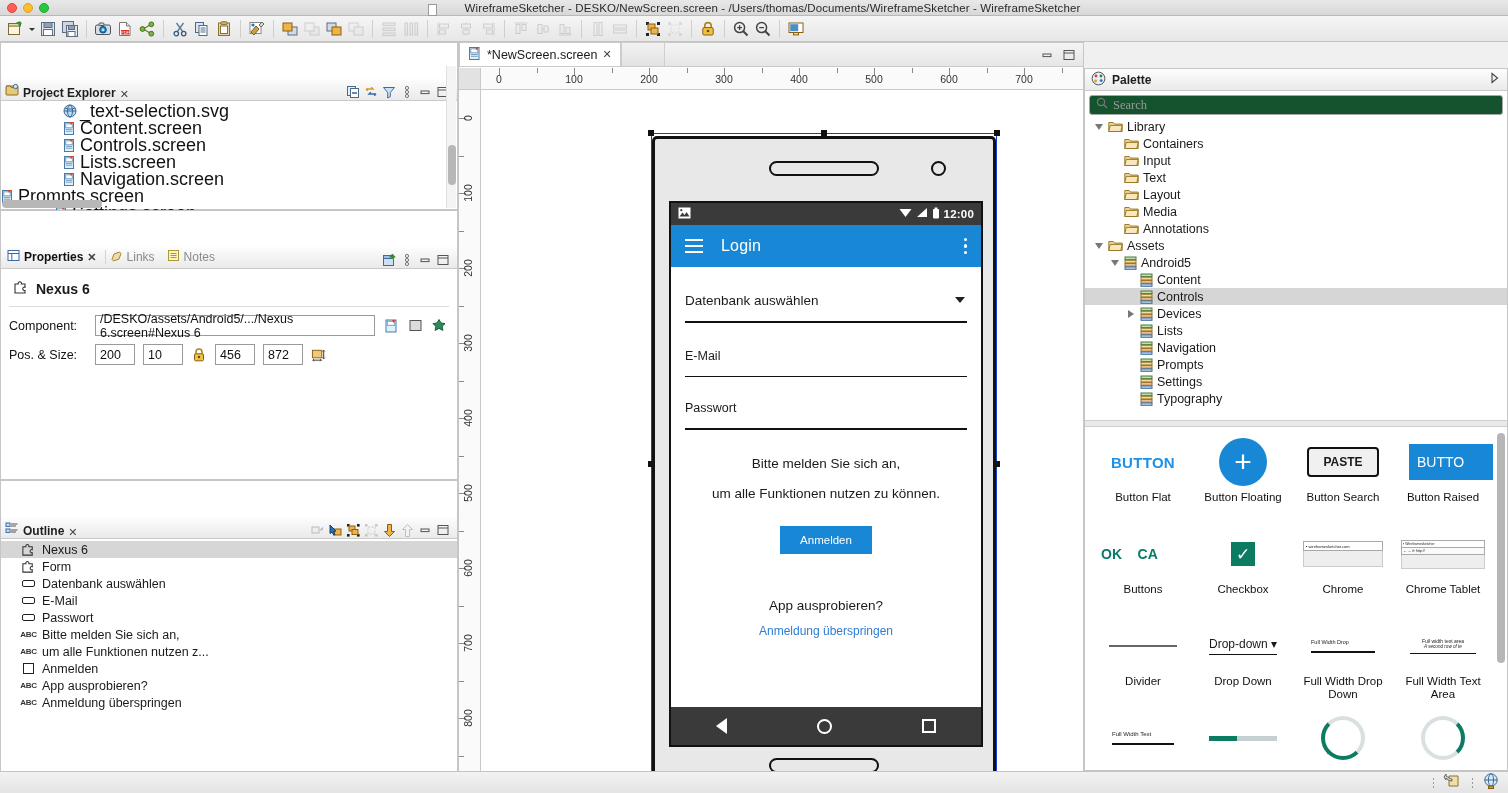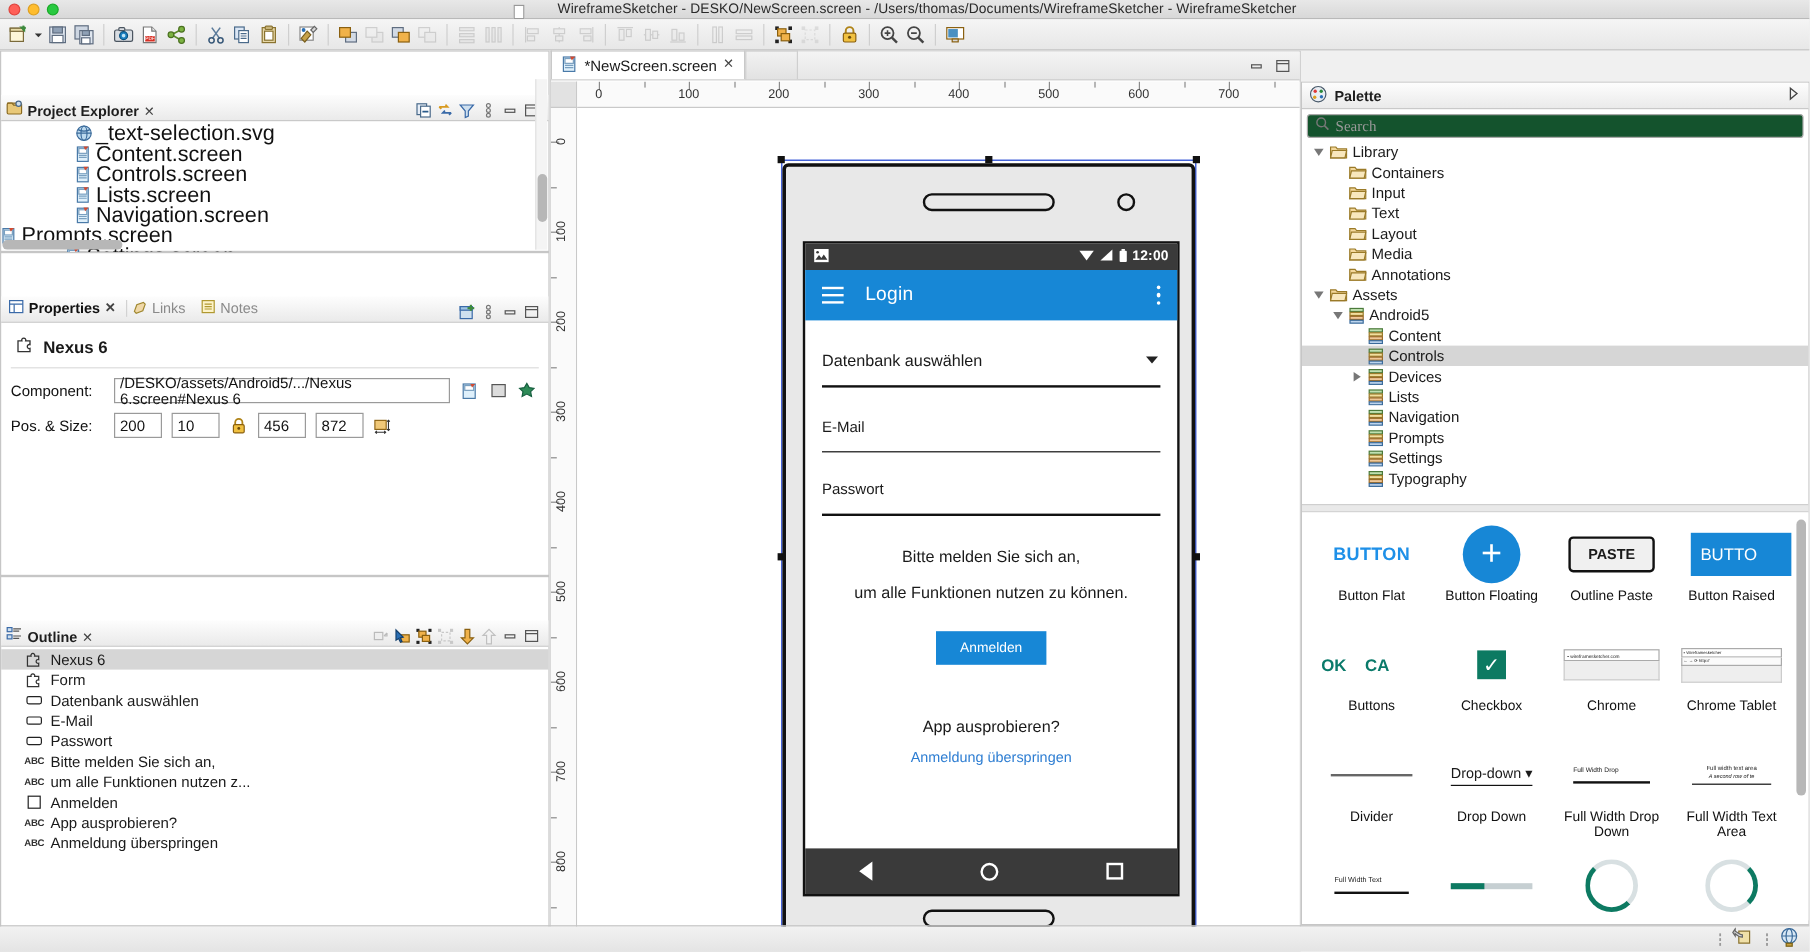--- a/index.html
+++ b/index.html
@@ -1297,21 +1297,21 @@
           <div class="pal-cell">
             <div class="pal-preview">
               <span style="width:48px;height:48px;border-radius:50%;background:#1787d6;color:#fff;display:flex;align-items:center;justify-content:center;font-size:30px;line-height:1">+</span>
             </div>
             <div class="pal-name">Button Floating</div>
           </div>
           <div class="pal-cell">
             <div class="pal-preview">
               <span style="display:inline-block;border:2px solid #111;border-radius:4px;background:#f0f0f0;padding:6px 14px;font-size:12px;font-weight:bold">PASTE</span>
             </div>
-            <div class="pal-name">Outline Paste</div>
+            <div class="pal-name">Button Search</div>
           </div>
           <div class="pal-cell">
             <div class="pal-preview">
               <span style="display:block;background:#1787d6;color:#fff;font-size:14px;padding:10px 0 10px 8px;width:110px;margin-left:16px;white-space:nowrap;overflow:hidden">BUTTO</span>
             </div>
             <div class="pal-name">Button Raised</div>
           </div>
           <div class="pal-cell">
             <div class="pal-preview">
               <span style="color:#0a7a6a;font-size:14px;font-weight:bold;white-space:nowrap;overflow:hidden;display:block;width:84px">OK&nbsp;&nbsp;&nbsp;&nbsp;CA</span>

